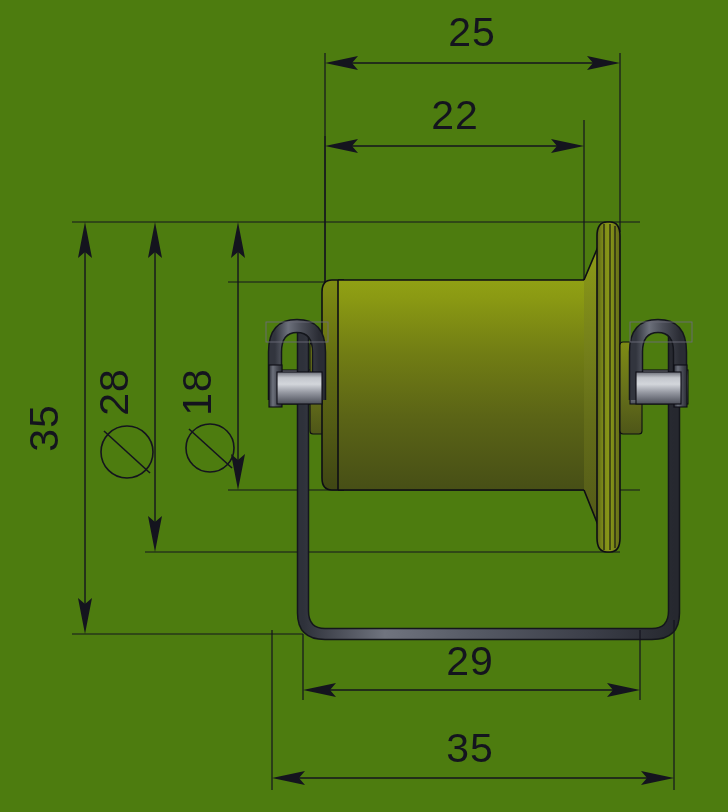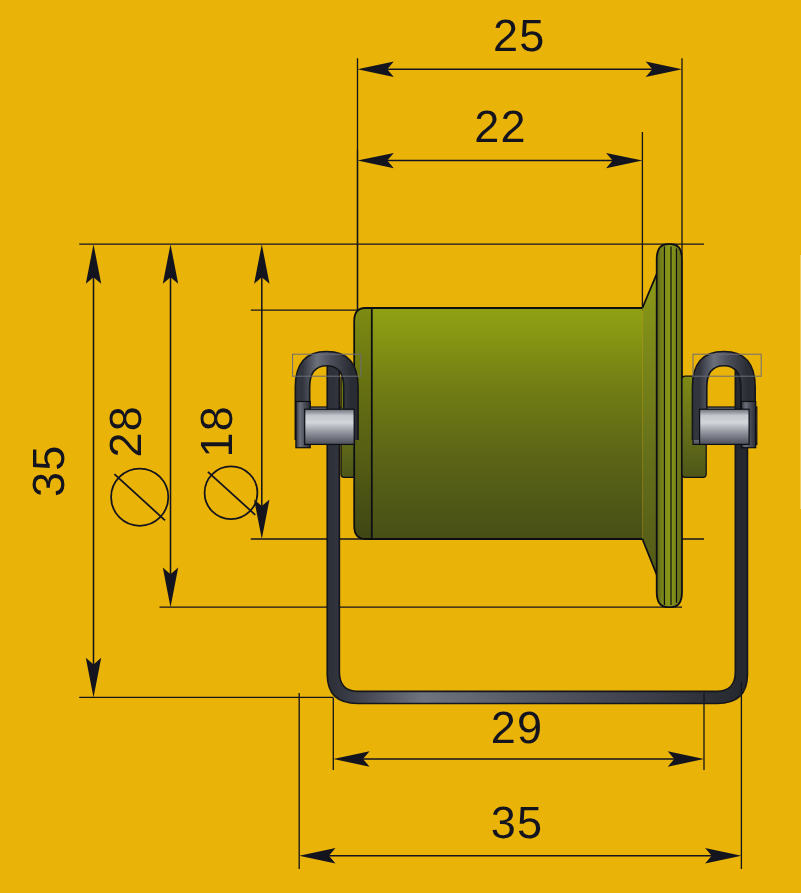--- a/index.html
+++ b/index.html
@@ -10,21 +10,21 @@
   body {
     width: 728px;
     height: 812px;
     overflow: hidden;
     font-family: "Liberation Sans", sans-serif;
   }
   #drawing-root {
     position: relative;
     width: 728px;
     height: 812px;
-    background: #eab308;
+    background: #4d7c0f;
   }
   #cad-svg {
     position: absolute;
     top: 0;
     left: 0;
     width: 728px;
     height: 812px;
     display: block;
   }
   .dim-text {

